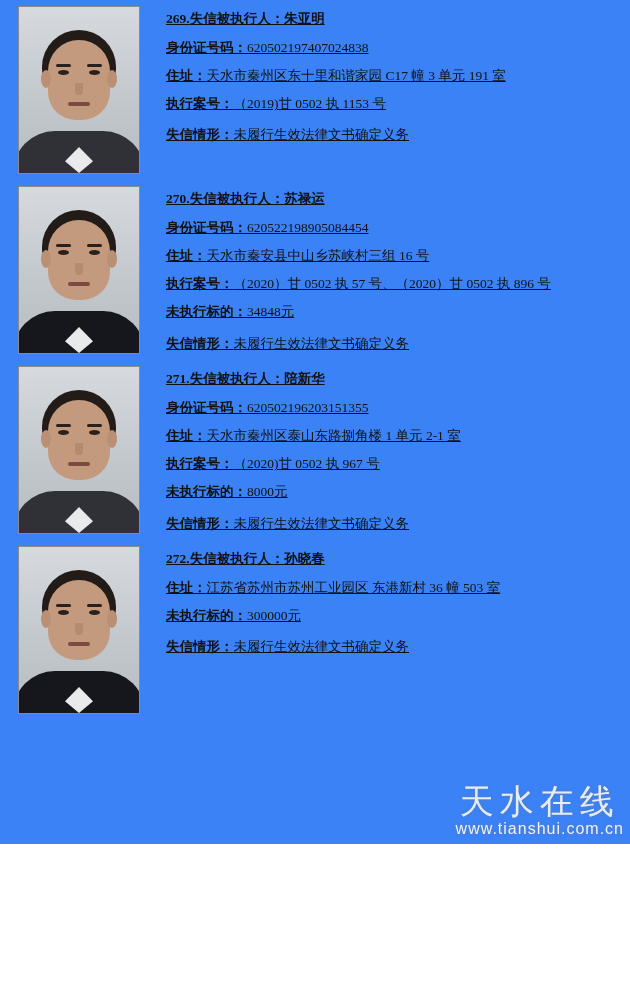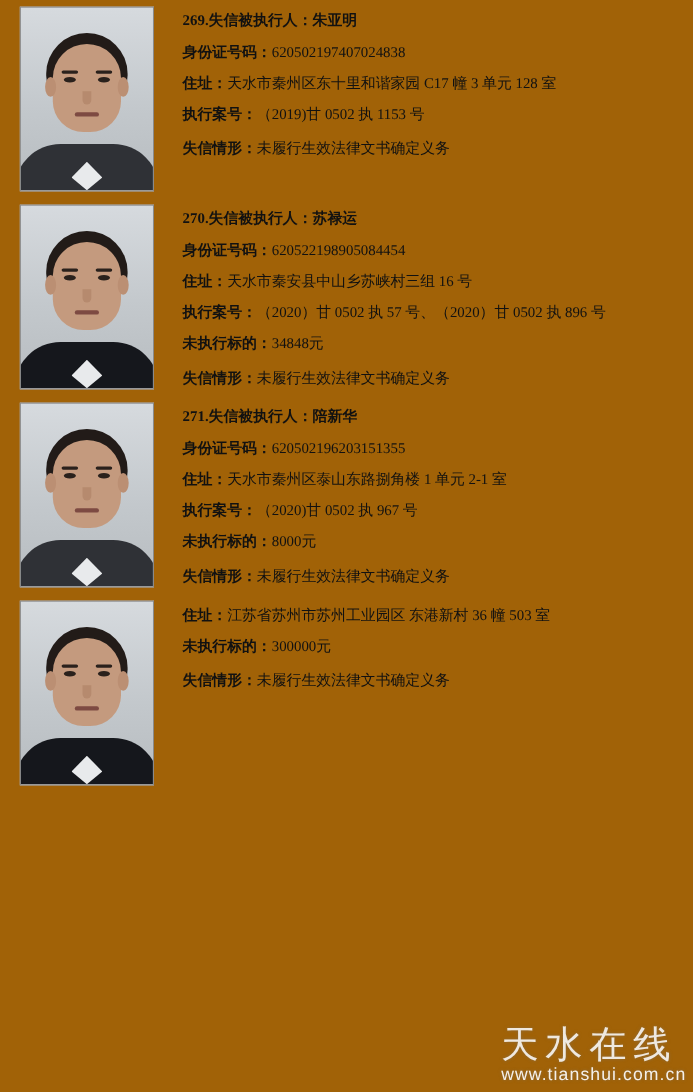--- a/index.html
+++ b/index.html
@@ -10,23 +10,24 @@
   body {
     width: 630px;
     height: 993px;
     font-family: "Liberation Serif", "DejaVu Serif", serif;
     color: #111111;
     position: relative;
     overflow: hidden;
   }
   .page {
     width: 630px;
-    height: 993px;
+    height: 844px;
     position: relative;
-    background: #a16207;
+    background: #3b82f6;
+    text-decoration: underline;
   }
   .entry {
     display: flex;
     align-items: flex-start;
     padding: 6px 0 6px 0;
     box-sizing: border-box;
   }
   .entry-photo-wrap {
     width: 150px;
     flex: 0 0 150px;
@@ -166,21 +167,21 @@
   .title-line .name {
     font-weight: bold;
   }
   .val {
     font-weight: normal;
   }
   .watermark {
     position: absolute;
     right: 6px;
     bottom: 6px;
-    text-align: left;
+    text-align: center;
     pointer-events: none;
     user-select: none;
   }
   .watermark .wm-main {
     font-size: 34px;
     color: rgba(255,255,255,0.85);
     letter-spacing: 6px;
     text-shadow: 0 0 3px rgba(120,120,120,0.55);
     font-family: "DejaVu Serif", serif;
     line-height: 1;
@@ -222,21 +223,21 @@
         </div>
       </div>
       <div class="entry-info">
         <div class="title-line">
           <span>269.</span><span>失信被执行人：</span><span class="name">朱亚明</span>
         </div>
         <div class="line">
           <span class="lbl">身份证号码：</span><span class="val">620502197407024838</span>
         </div>
         <div class="line">
-          <span class="lbl">住址：</span><span class="val">天水市秦州区东十里和谐家园 C17 幢 3 单元 128 室</span>
+          <span class="lbl">住址：</span><span class="val">天水市秦州区东十里和谐家园 C17 幢 3 单元 191 室</span>
         </div>
         <div class="line">
           <span class="lbl">执行案号：</span><span class="val">（2019)甘 0502 执 1153 号</span>
         </div>
         <div class="line">
           <span class="lbl">失信情形：</span><span class="val">未履行生效法律文书确定义务</span>
         </div>
       </div>
     </div>
 
@@ -332,20 +333,23 @@
             <div class="brow-r"></div>
           <div class="eye-l"></div>
             <div class="eye-r"></div>
           <div class="nose"></div>
           <div class="mouth"></div>
           <div class="shoulders"></div>
           <div class="collar"></div>
         </div>
       </div>
       <div class="entry-info">
+        <div class="title-line">
+          <span>272.</span><span>失信被执行人：</span><span class="name">孙晓春</span>
+        </div>
         <div class="line">
           <span class="lbl">住址：</span><span class="val">江苏省苏州市苏州工业园区 东港新村 36 幢 503 室</span>
         </div>
         <div class="line">
           <span class="lbl">未执行标的：</span><span class="val">300000元</span>
         </div>
         <div class="line">
           <span class="lbl">失信情形：</span><span class="val">未履行生效法律文书确定义务</span>
         </div>
       </div>

